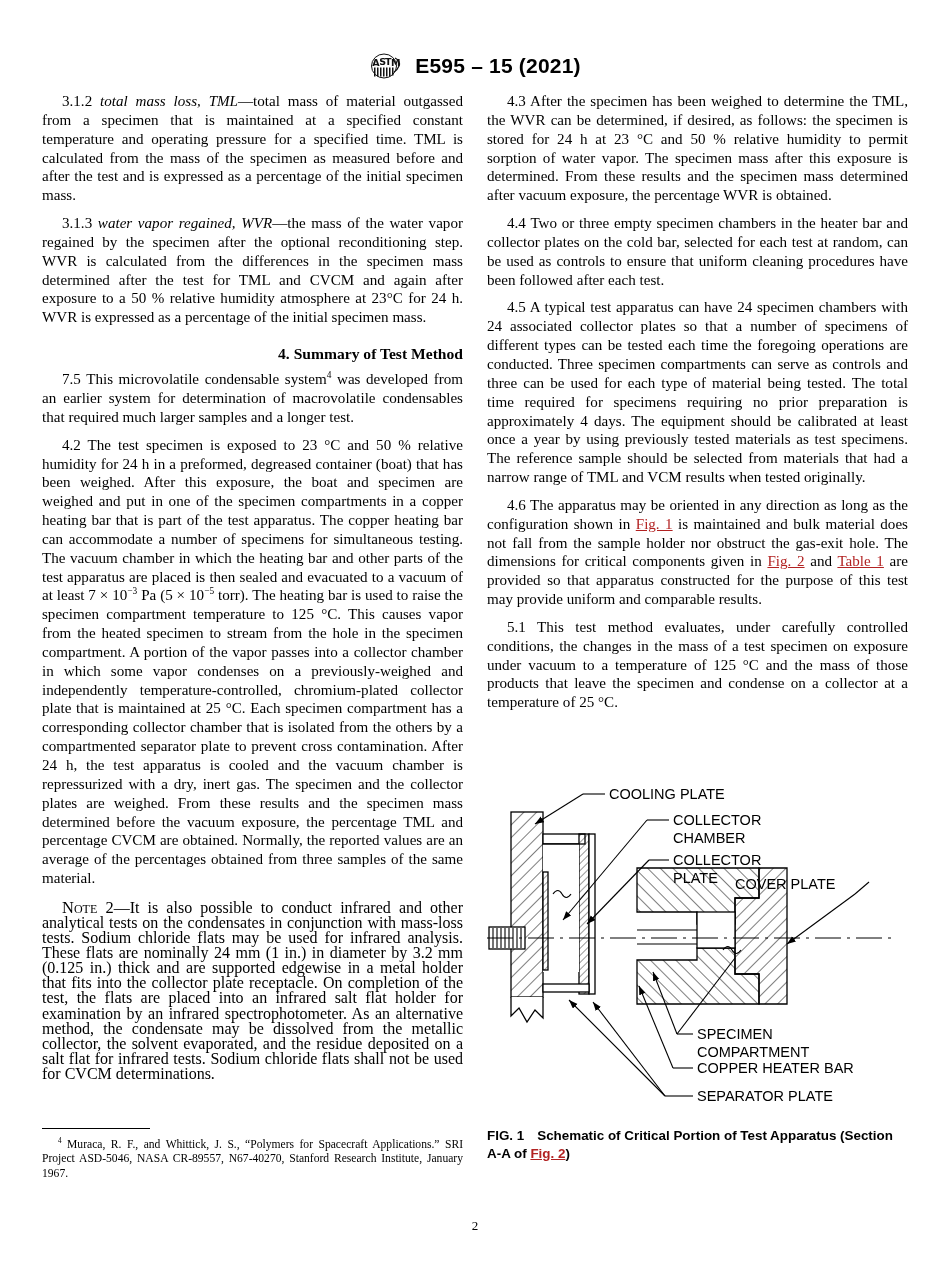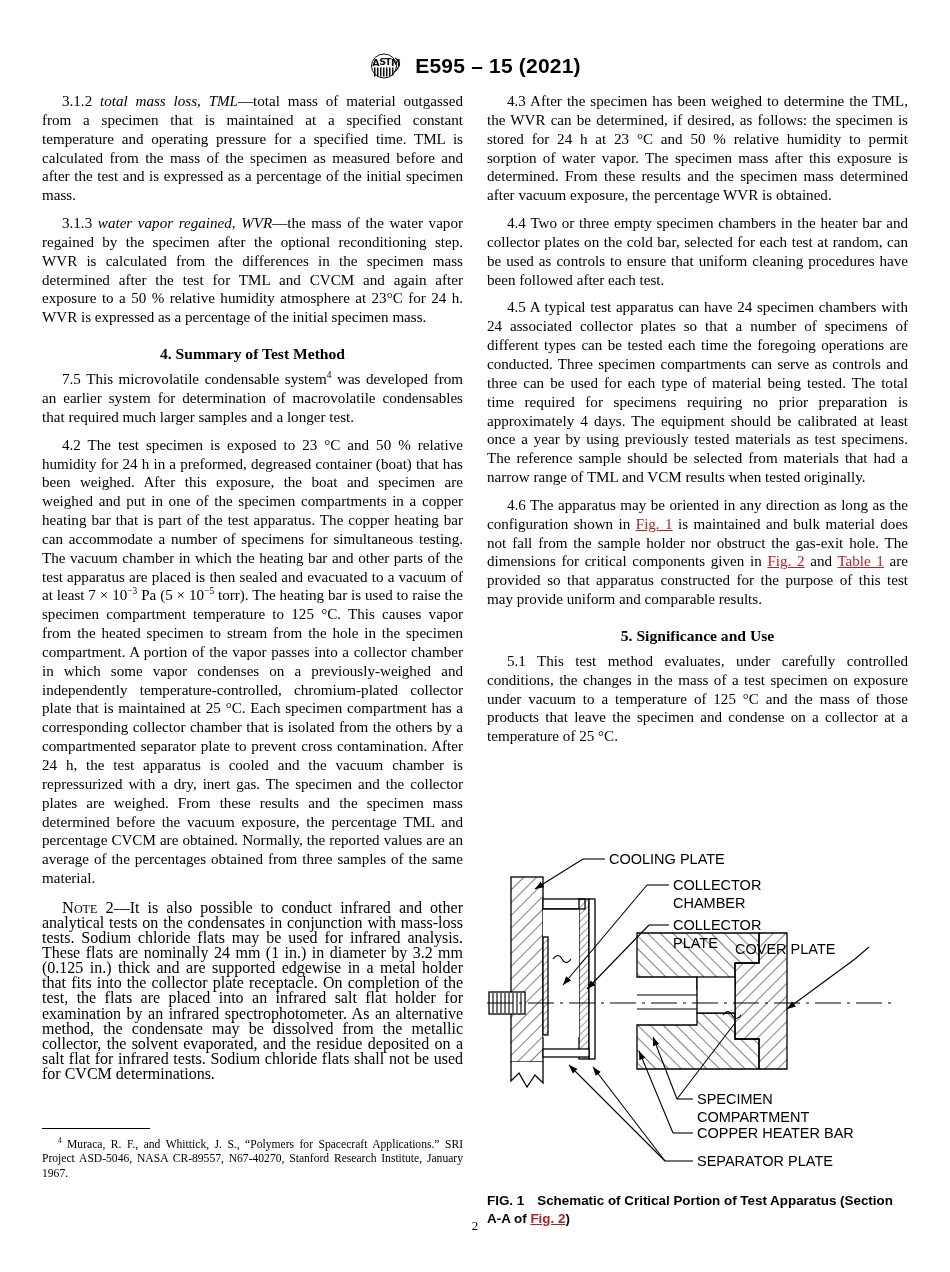--- a/index.html
+++ b/index.html
@@ -63,21 +63,21 @@
   }
   p.para + p.para { margin-top: 9px; }
 
   h2.sec {
     font-family: "Liberation Serif", "DejaVu Serif", serif;
     font-weight: bold;
     font-size: 15.6px;
     line-height: 19px;
     margin: 17px 0 7px 0;
     text-indent: 0;
-    text-align: center;
+    text-align: right;
   }
   h2.sec:first-child { margin-top: 0; }
 
   i, .ital { font-style: italic; }
   sup {
     font-size: 0.62em;
     vertical-align: super;
     line-height: 0;
   }
   .xref { color: #b22222; }
@@ -114,21 +114,21 @@
     line-height: 14.4px;
     text-align: justify;
     text-indent: 16px;
     margin: 0;
   }
 
   
   .figure-block {
     position: absolute;
     left: 487px;
-    top: 837px;
+    top: 772px;
     width: 421px;
   }
   .figure-svg { display: block; }
   .fig-caption {
     font-family: "Liberation Sans", "DejaVu Sans", sans-serif;
     font-weight: bold;
     font-size: 13.4px;
     line-height: 17.5px;
     margin-top: 10px;
   }
@@ -197,21 +197,20 @@
 <div class="col col-right">
 
   <p class="para"><span>4.3</span> <span>After the specimen has been weighed to determine the TML, the WVR can be determined, if desired, as follows: the specimen is stored for 24 h at 23 °C and 50 % relative humidity to permit sorption of water vapor. The specimen mass after this exposure is determined. From these results and the specimen mass determined after vacuum exposure, the percentage WVR is obtained.</span></p>
 
   <p class="para"><span>4.4</span> <span>Two or three empty specimen chambers in the heater bar and collector plates on the cold bar, selected for each test at random, can be used as controls to ensure that uniform cleaning procedures have been followed after each test.</span></p>
 
   <p class="para"><span>4.5</span> <span>A typical test apparatus can have 24 specimen chambers with 24 associated collector plates so that a number of specimens of different types can be tested each time the foregoing operations are conducted. Three specimen compartments can serve as controls and three can be used for each type of material being tested. The total time required for specimens requiring no prior preparation is approximately 4 days. The equipment should be calibrated at least once a year by using previously tested materials as test specimens. The reference sample should be selected from materials that had a narrow range of TML and VCM results when tested originally.</span></p>
 
   <p class="para"><span>4.6</span> <span>The apparatus may be oriented in any direction as long as the configuration shown in</span> <a class="xref" href="#">Fig. 1</a> <span>is maintained and bulk material does not fall from the sample holder nor obstruct the gas-exit hole. The dimensions for critical components given in</span> <a class="xref" href="#">Fig. 2</a> <span>and</span> <a class="xref" href="#">Table 1</a> <span>are provided so that apparatus constructed for the purpose of this test may provide uniform and comparable results.</span></p>
 
-  <h2 class="sec">5.  Significance and Use</h2>
 
   <p class="para"><span>5.1</span> <span>This test method evaluates, under carefully controlled conditions, the changes in the mass of a test specimen on exposure under vacuum to a temperature of 125 °C and the mass of those products that leave the specimen and condense on a collector at a temperature of 25 °C.</span></p>
 </div>
 
 <div class="figure-block">
   <svg class="figure-svg" width="421" height="345" viewBox="0 0 421 345" xmlns="http://www.w3.org/2000/svg">
     <defs>
       <pattern id="hatchA" width="9" height="9" patternUnits="userSpaceOnUse" patternTransform="rotate(45)">
         <line x1="0" y1="0" x2="0" y2="9" stroke="#000" stroke-width="1"></line>
       </pattern>

